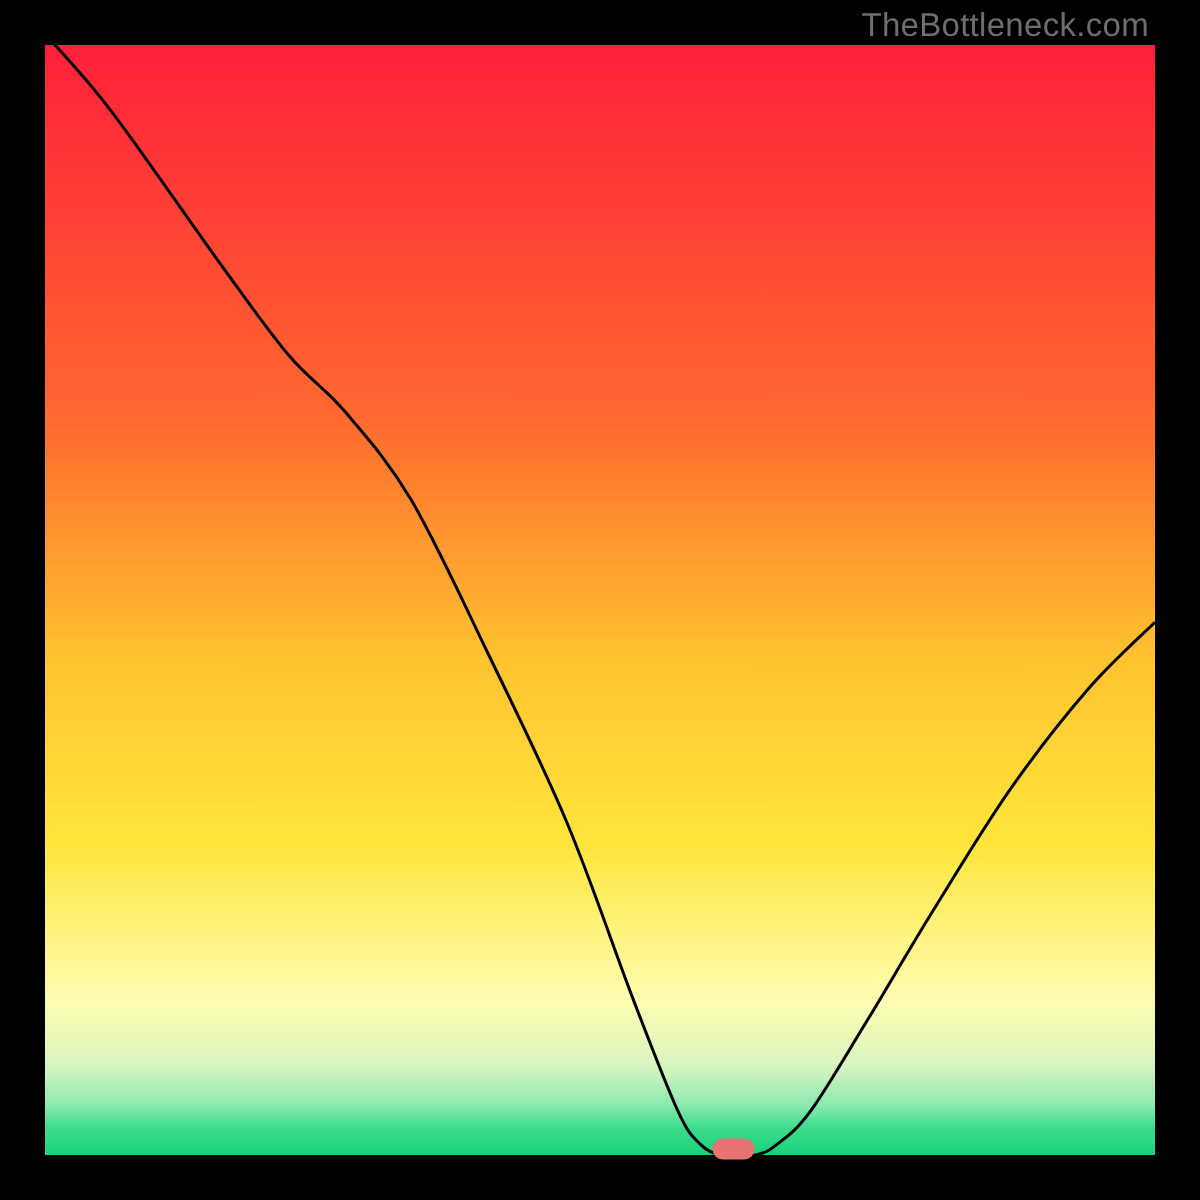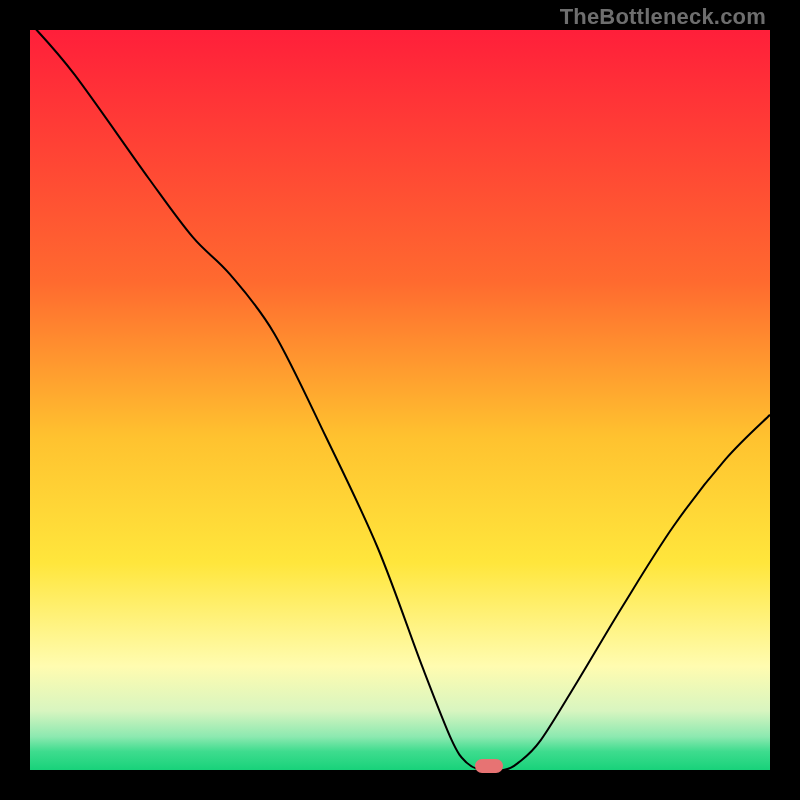--- a/index.html
+++ b/index.html
@@ -29,21 +29,21 @@
     left: 0;
     top: 0;
     width: 100%;
     height: 100%;
   }
   .watermark {
     position: absolute;
     right: 34px;
     top: 4px;
     font-size: 22px;
-    font-weight: 700;
+    font-weight: 400;
     color: #6e6e6e;
     letter-spacing: 0.2px;
   }
   .marker {
     position: absolute;
     width: 28px;
     height: 14px;
     background: #e77373;
     border-radius: 8px;
     transform: translate(-50%, -50%);

